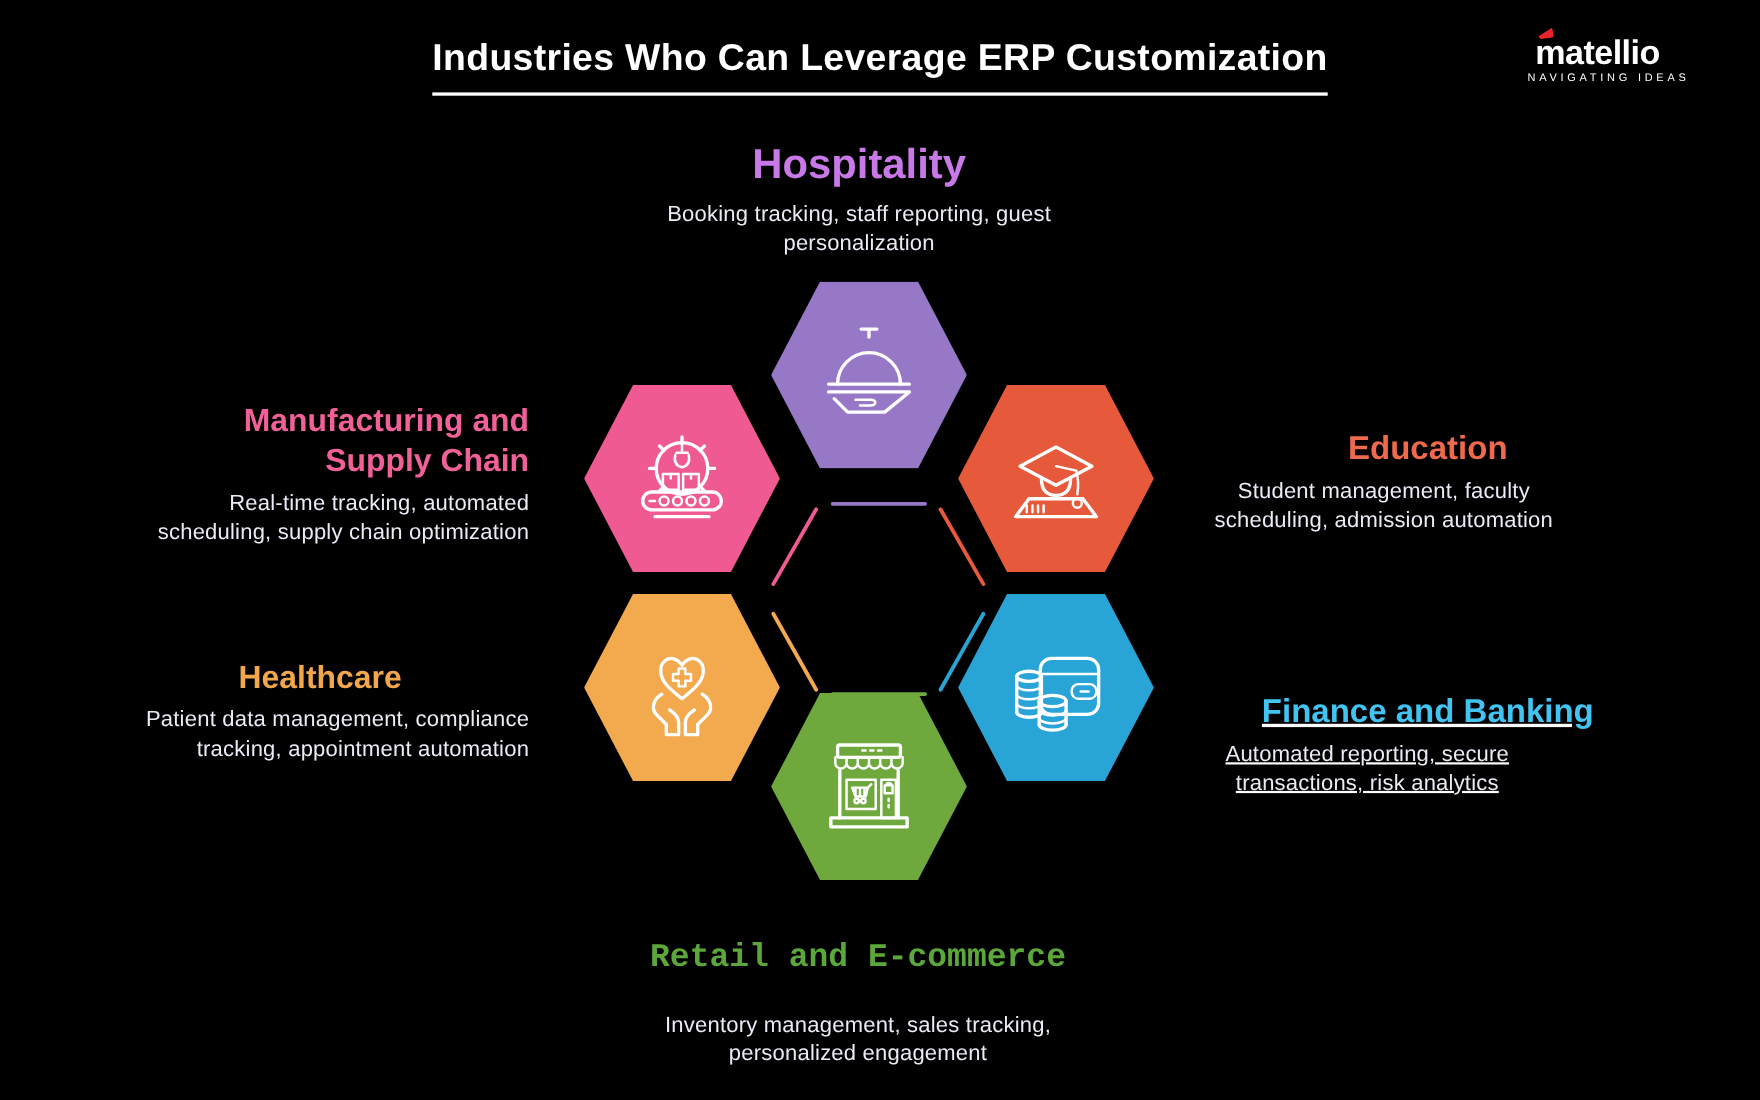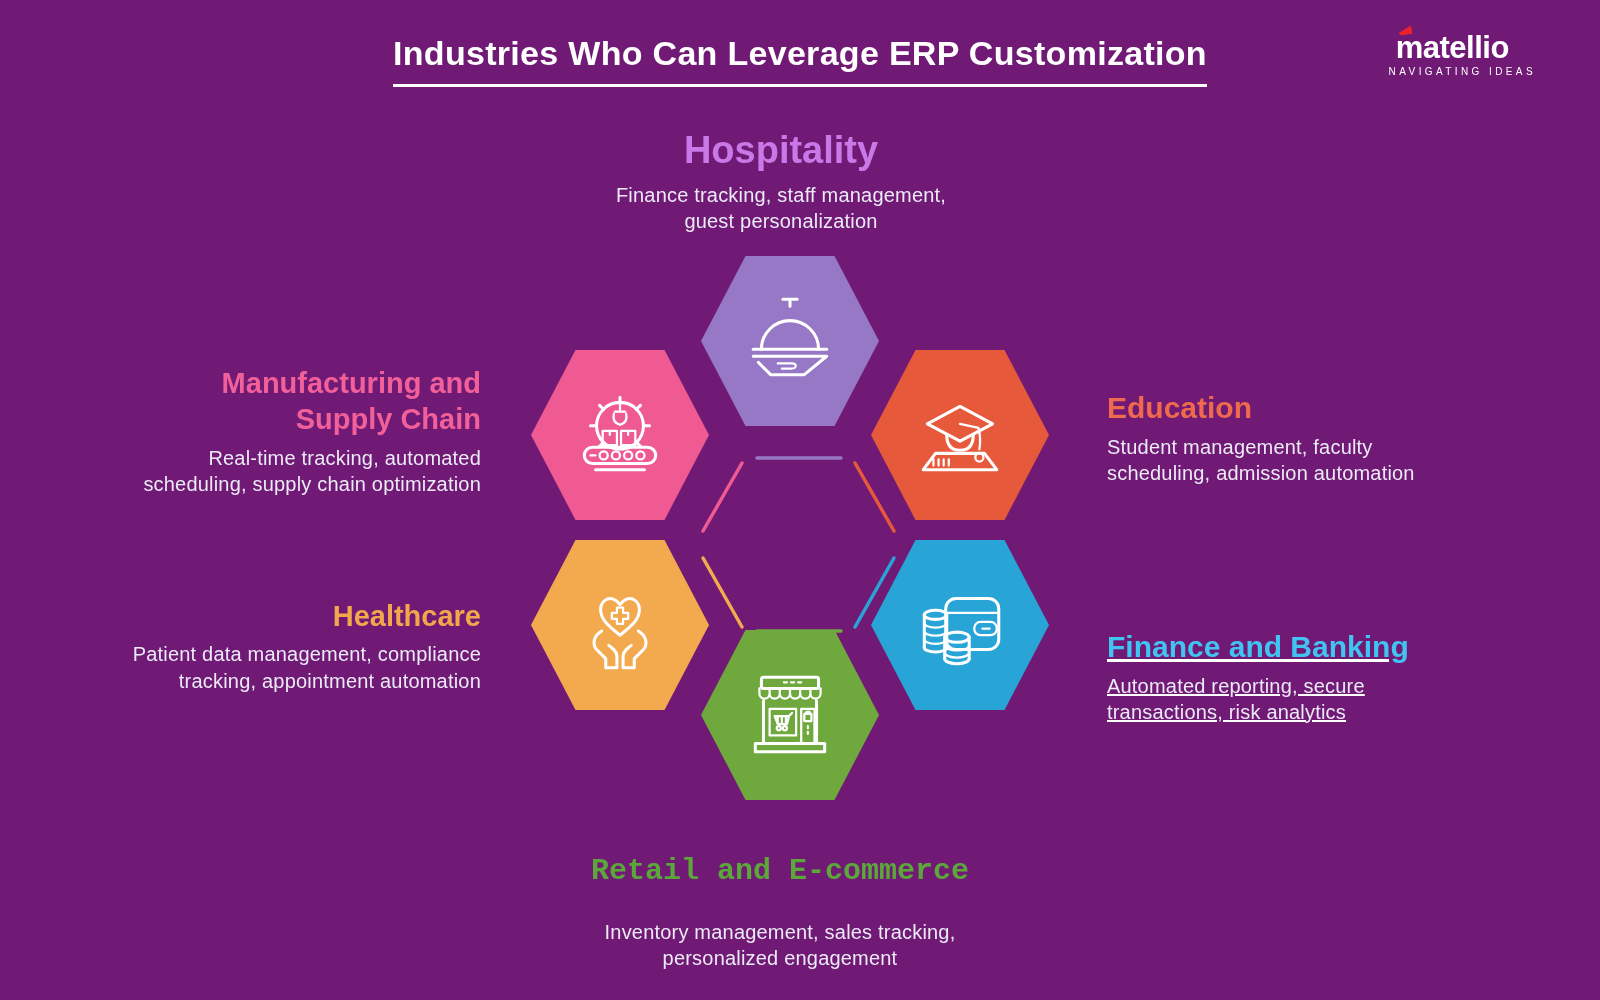--- a/index.html
+++ b/index.html
@@ -1,19 +1,19 @@
 <!DOCTYPE html>
 <html><head>
 <meta charset="utf-8">
 <style>
   html,body{margin:0;padding:0;background:#070a33;}
   .stage{
     position:relative;width:1600px;height:1000px;overflow:hidden;
     font-family:"Liberation Sans","DejaVu Sans",sans-serif;
-    background:#701a75;color:#fff;
+    background:#000000;color:#fff;
   }
   
   .title-wrap{position:absolute;top:34px;left:0;width:1600px;text-align:center;}
   .main-title{
     display:inline-block;font-size:34px;font-weight:700;letter-spacing:.3px;
     padding-bottom:11px;border-bottom:3px solid #ffffff;margin:0;
   }
   .logo{position:absolute;top:32px;right:64px;text-align:center;}
   .logo-name{position:relative;font-size:31px;font-weight:700;letter-spacing:-.5px;line-height:1;}
   .logo-mark{
@@ -35,21 +35,21 @@
   .icon .thin{stroke-width:2.2;}
   
   .ring{position:absolute;left:680px;top:440px;pointer-events:none;}
   .ring line{stroke-width:3.5;stroke-linecap:round;}
   
   .block{position:absolute;}
   .block h2{margin:0;font-weight:700;line-height:1.25;}
   .block p{margin:7px 0 0;color:#eceaf6;font-size:20px;line-height:1.32;letter-spacing:.2px;}
   .b-center{text-align:center;}
   .b-right{text-align:right;}
-  .b-left{text-align:left;margin-left:19px;}
+  .b-left{text-align:center;}
   .hospitality-block{left:581px;top:127px;width:400px;}
   .hospitality-block h2{font-size:38px;}
   .hospitality-block p{max-width:380px;margin-left:auto;margin-right:auto;}
   .manufacturing-block{left:101px;top:365px;width:380px;}
   .manufacturing-block h2{font-size:29px;width:310px;margin-left:auto;}
   .healthcare-block{left:101px;top:598px;width:380px;}
   .healthcare-block h2{font-size:29px;}
   .education-block{left:1088px;top:389px;width:420px;}
   .education-block h2{font-size:30px;}
   .education-block p{max-width:340px;}
@@ -164,35 +164,35 @@
     <line x1="757" y1="458" x2="841" y2="458" style="stroke: rgb(150, 120, 198);"></line>
     <line x1="855" y1="463" x2="894" y2="531" style="stroke: rgb(231, 89, 59);"></line>
     <line x1="894" y1="558" x2="855" y2="627" style="stroke: rgb(41, 164, 215);"></line>
     <line x1="841" y1="631" x2="757" y2="631" style="stroke: rgb(111, 168, 61);"></line>
     <line x1="742" y1="627" x2="703" y2="558" style="stroke: rgb(243, 169, 78);"></line>
     <line x1="703" y1="531" x2="742" y2="463" style="stroke: rgb(238, 90, 145);"></line>
   </svg>
 
   <div class="block b-center hospitality-block">
     <h2 style="color: rgb(201, 120, 232);">Hospitality</h2>
-    <p>Finance tracking, staff management, guest personalization</p>
+    <p>Booking tracking, staff reporting, guest personalization</p>
   </div>
 
   <div class="block b-right manufacturing-block">
     <h2 style="color: rgb(242, 96, 154);">Manufacturing and Supply Chain</h2>
     <p>Real-time tracking, automated scheduling, supply chain optimization</p>
   </div>
 
   <div class="block b-left education-block">
     <h2 style="color: rgb(239, 106, 76);">Education</h2>
     <p>Student management, faculty scheduling, admission automation</p>
   </div>
 
   <div class="block b-right healthcare-block">
-    <h2 style="color: rgb(242, 167, 75);">Healthcare</h2>
+    <h2 style="color: rgb(242, 167, 75); text-align: center;">Healthcare</h2>
     <p>Patient data management, compliance tracking, appointment automation</p>
   </div>
 
   <div class="block b-left finance-block">
     <h2 style="color: rgb(66, 196, 242);">Finance and Banking</h2>
     <p>Automated reporting, secure transactions, risk analytics</p>
   </div>
 
   <div class="block b-center retail-block">
     <h2 style="color: rgb(92, 167, 58); font-family: Liberation Mono, monospace;">Retail and E-commerce</h2>

